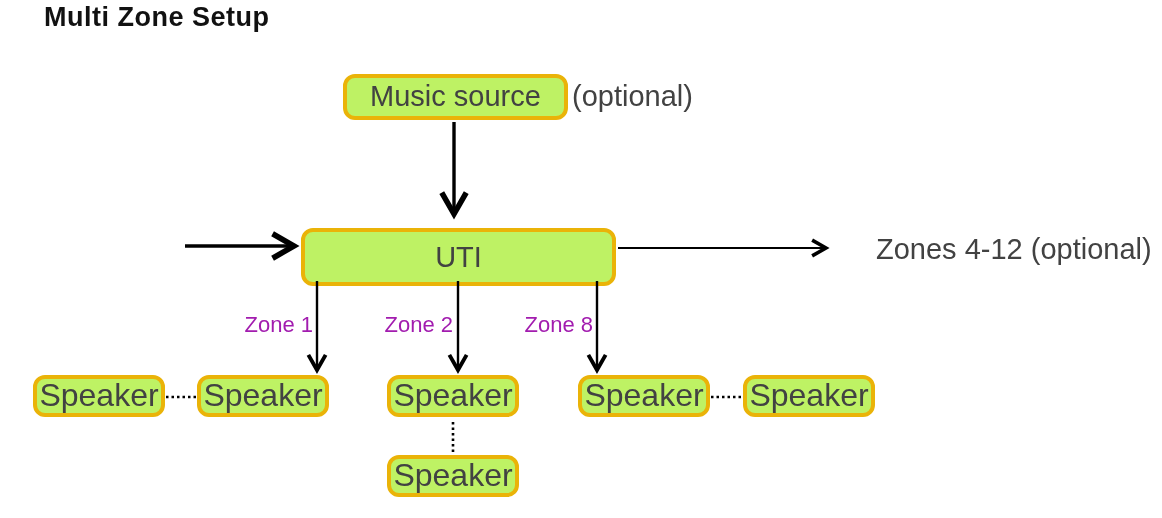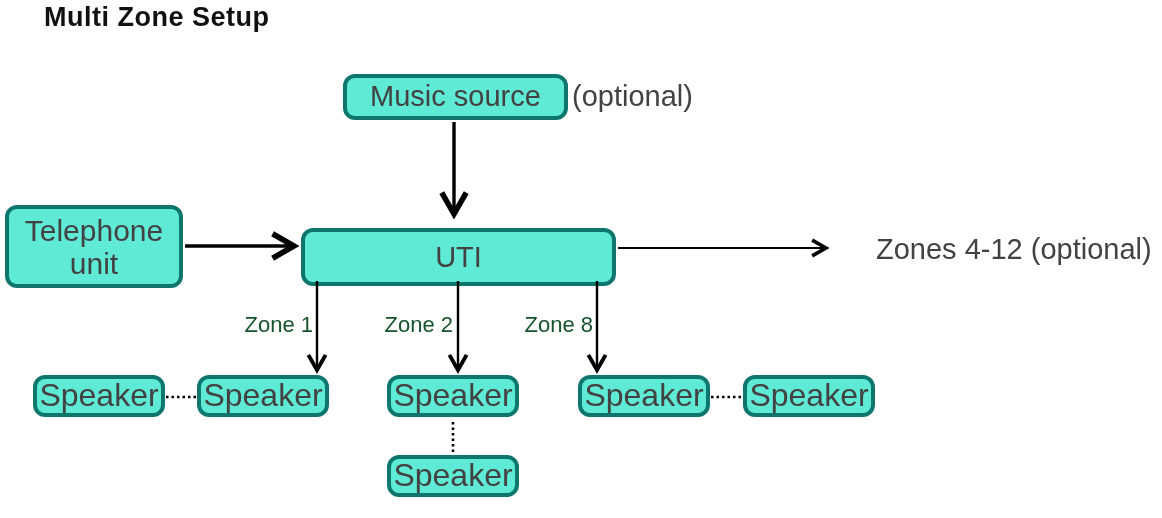--- a/index.html
+++ b/index.html
@@ -20,23 +20,23 @@
     left: 44px;
     top: 2px;
     font-size: 27px;
     font-weight: 700;
     color: #111111;
     letter-spacing: 0.5px;
   }
   .node {
     position: absolute;
     box-sizing: border-box;
-    border: 4px solid #0f766e;
+    border: 4px solid #eab308;
     border-radius: 12px;
-    background: #5eead4;
+    background: #bef264;
     display: flex;
     flex-direction: column;
     align-items: center;
     justify-content: center;
     color: #424242;
     font-weight: 300;
     text-align: center;
     line-height: 1.1;
     z-index: 2;
   }
@@ -59,21 +59,21 @@
     white-space: nowrap;
     z-index: 2;
   }
   .lbl-optional  { left: 572px; top: 80px;  font-size: 29px; text-align: right; }
   .lbl-zones-out { left: 837px; top: 233px; font-size: 29px; margin-left: 39px; }
   .zone-label {
     position: absolute;
     top: 312px;
     width: 72px;
     font-size: 22px;
-    color: #14532d;
+    color: #a21caf;
     font-weight: 300;
     text-align: right;
     z-index: 2;
   }
   .zl-1 { left: 241px; }
   .zl-2 { left: 381px; }
   .zl-3 { left: 521px; }
   .connectors {
     position: absolute;
     left: 0; top: 0;
@@ -87,24 +87,20 @@
 <div class="canvas">
 
   <div class="title">Multi Zone Setup</div>
 
   <div class="node node-music">
     <span>Music source</span>
   </div>
 
   <div class="float-label lbl-optional">(optional)</div>
 
-  <div class="node node-phone">
-    <span>Telephone</span>
-    <span>unit</span>
-  </div>
 
   <div class="node node-uti">
     <span class="uti-abbr">UTI</span>
   </div>
 
   <div class="float-label lbl-zones-out">Zones 4-12 (optional)</div>
 
   <div class="zone-label zl-1">Zone 1</div>
   <div class="zone-label zl-2">Zone 2</div>
   <div class="zone-label zl-3">Zone 8</div>

